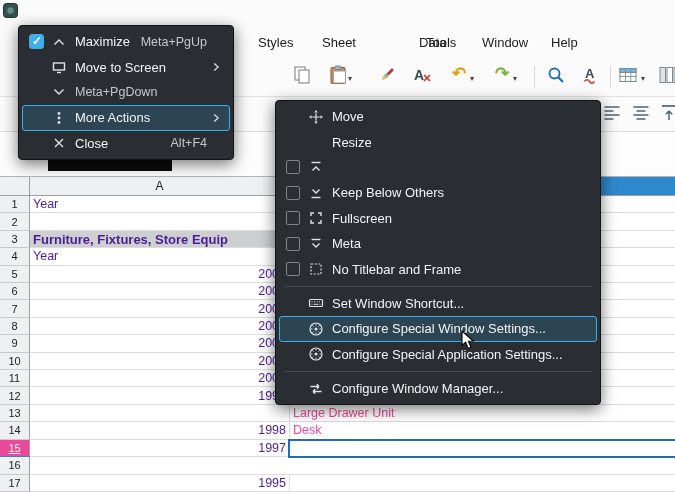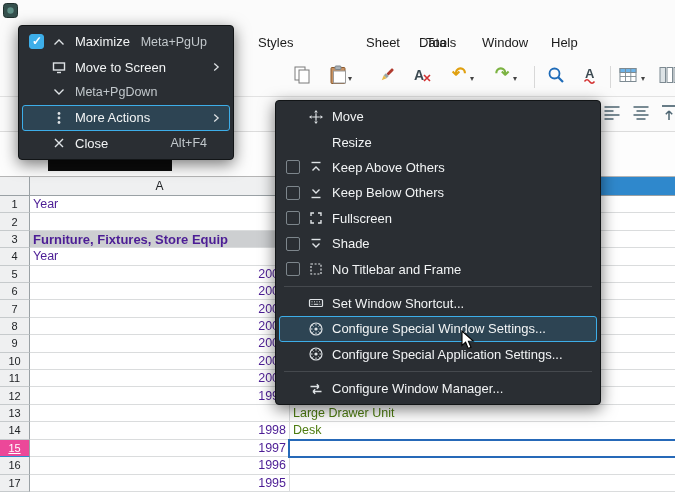--- a/index.html
+++ b/index.html
@@ -35,21 +35,21 @@
   #rows { position:absolute; left:0; top:19px; width:675px; height:296px; overflow:hidden; }
   .srow { display:flex; height:17.41px; }
   .rh { width:30px; background:#eff0f1; border-right:1px solid #9aa1a5; border-bottom:1px solid #c6cacc;
         font-size:11px; display:flex; align-items:center; justify-content:center; color:#202326; }
   .rh.sel { background:#ec4899; color:#fff; border-bottom-color:#2f88cc;text-decoration:underline; }
   .ca { width:260px; border-right:1px solid #dadcdd; border-bottom:1px solid #dadcdd; font-size:12.5px;
         padding:0 3px; white-space:nowrap; color:#4c1d95; display:flex; align-items:center; }
   .ca.num { justify-content:flex-end; }
   .ca.title { font-weight:bold; font-size:13px; background:#cdcfd1; overflow:visible; position:relative; z-index:1; }
   .cbx { flex:1; border-bottom:1px solid #dadcdd; font-size:12.5px; padding:0 3px; white-space:nowrap;
-         display:flex; align-items:center; color:#4d7c0f; }
+         display:flex; align-items:center; color:#ec4899; }
   #selcell { position:absolute; left:288px; right:-3px; height:19.4px; border:2px solid #2669b8;
              background:#fff; z-index:2; }
 
   
   .kmenu { position:absolute; background:#2a2e33; border:1px solid #121517; border-radius:4px;
            box-shadow:0 4px 16px rgba(0,0,0,.55); padding:3px 0; z-index:40; }
   #window-menu { left:18px; top:25px; width:216px; }
   #more-menu   { left:275px; top:100px; width:326px; z-index:50; }
   .m-item { display:flex; align-items:center; height:25.4px; margin:0 3px; padding:0 6px;
             border:1px solid transparent; border-radius:3px; color:#f2f4f5; font-size:13px; cursor:default; }
@@ -77,21 +77,21 @@
     <span id="appicon">
       <svg width="15" height="15" viewBox="0 0 15 15">
           <rect x="0.5" y="0.5" width="14" height="14" rx="3" fill="#35504d" stroke="#20302e"></rect>
           <circle cx="7.5" cy="7.5" r="3.2" fill="#5e8f86"></circle>
         </svg>
     </span>
   </div>
 
   <div id="menubar">
       <div class="mb-item" style="left: 258px;">Styles</div>
-      <div class="mb-item" style="left: 322px; margin-left: 44px;">Sheet</div>
+      <div class="mb-item" style="left: 322px;">Sheet</div>
       <div class="mb-item" style="left: 376px; margin-left: 43px;">Data</div>
       <div class="mb-item" style="left: 426px;">Tools</div>
       <div class="mb-item" style="left: 482px;">Window</div>
       <div class="mb-item" style="left: 551px;">Help</div>
     </div>
 
   <div id="toolbar1">
     <span class="tbi" style="left:292px">
         <svg viewBox="0 0 20 20">
           <rect x="3" y="2" width="10" height="13" fill="#fff" stroke="#7a7a7a"></rect>
@@ -254,21 +254,20 @@
           <div class="ca num">1998</div>
           <div class="cbx">Desk</div>
         </div>
         <div class="srow">
           <div class="rh sel">15</div>
           <div class="ca num">1997</div>
           <div class="cbx"></div>
         </div>
         <div class="srow">
           <div class="rh">16</div>
-          <div class="ca num">1996</div>
           <div class="cbx"></div>
         </div>
         <div class="srow">
           <div class="rh">17</div>
           <div class="ca num">1995</div>
           <div class="cbx"></div>
         </div>
         <div id="selcell" style="top: 242.74px;"></div>
       </div>
   </div>
@@ -363,21 +362,20 @@
       <div class="m-item">
         <span class="cbslot">
           <span class="mcb2"></span>
         </span>
         <span class="icoslot">
           <svg width="16" height="16" viewBox="0 0 16 16">
             <path d="M3.5 3.5 h9" fill="none" stroke="#dfe3e6" stroke-width="1.4"></path>
             <path d="M4.5 11.5 L8 8 l3.5 3.5" fill="none" stroke="#dfe3e6" stroke-width="1.4"></path>
           </svg>
         </span>
-        <span class="mlabel">Keep Above Others</span>
         <span class="arrslot"></span>
       </div>
       <div class="m-item">
         <span class="cbslot">
           <span class="mcb2"></span>
         </span>
         <span class="icoslot">
           <svg width="16" height="16" viewBox="0 0 16 16">
             <path d="M3.5 12.5 h9" fill="none" stroke="#dfe3e6" stroke-width="1.4"></path>
             <path d="M4.5 4.5 L8 8 l3.5-3.5" fill="none" stroke="#dfe3e6" stroke-width="1.4"></path>
@@ -401,21 +399,21 @@
       <div class="m-item">
         <span class="cbslot">
           <span class="mcb2"></span>
         </span>
         <span class="icoslot">
           <svg width="16" height="16" viewBox="0 0 16 16">
             <path d="M3.5 3.5 h9" fill="none" stroke="#dfe3e6" stroke-width="1.4"></path>
             <path d="M4.5 7.5 L8 11 l3.5-3.5" fill="none" stroke="#dfe3e6" stroke-width="1.4"></path>
           </svg>
         </span>
-        <span class="mlabel">Shade</span>
+        <span class="mlabel">Meta</span>
         <span class="arrslot"></span>
       </div>
       <div class="m-item">
         <span class="cbslot">
           <span class="mcb2"></span>
         </span>
         <span class="icoslot">
           <svg width="16" height="16" viewBox="0 0 16 16">
             <rect x="3" y="3" width="10" height="10" fill="none" stroke="#dfe3e6" stroke-width="1.2" stroke-dasharray="2,1.6"></rect>
           </svg>

